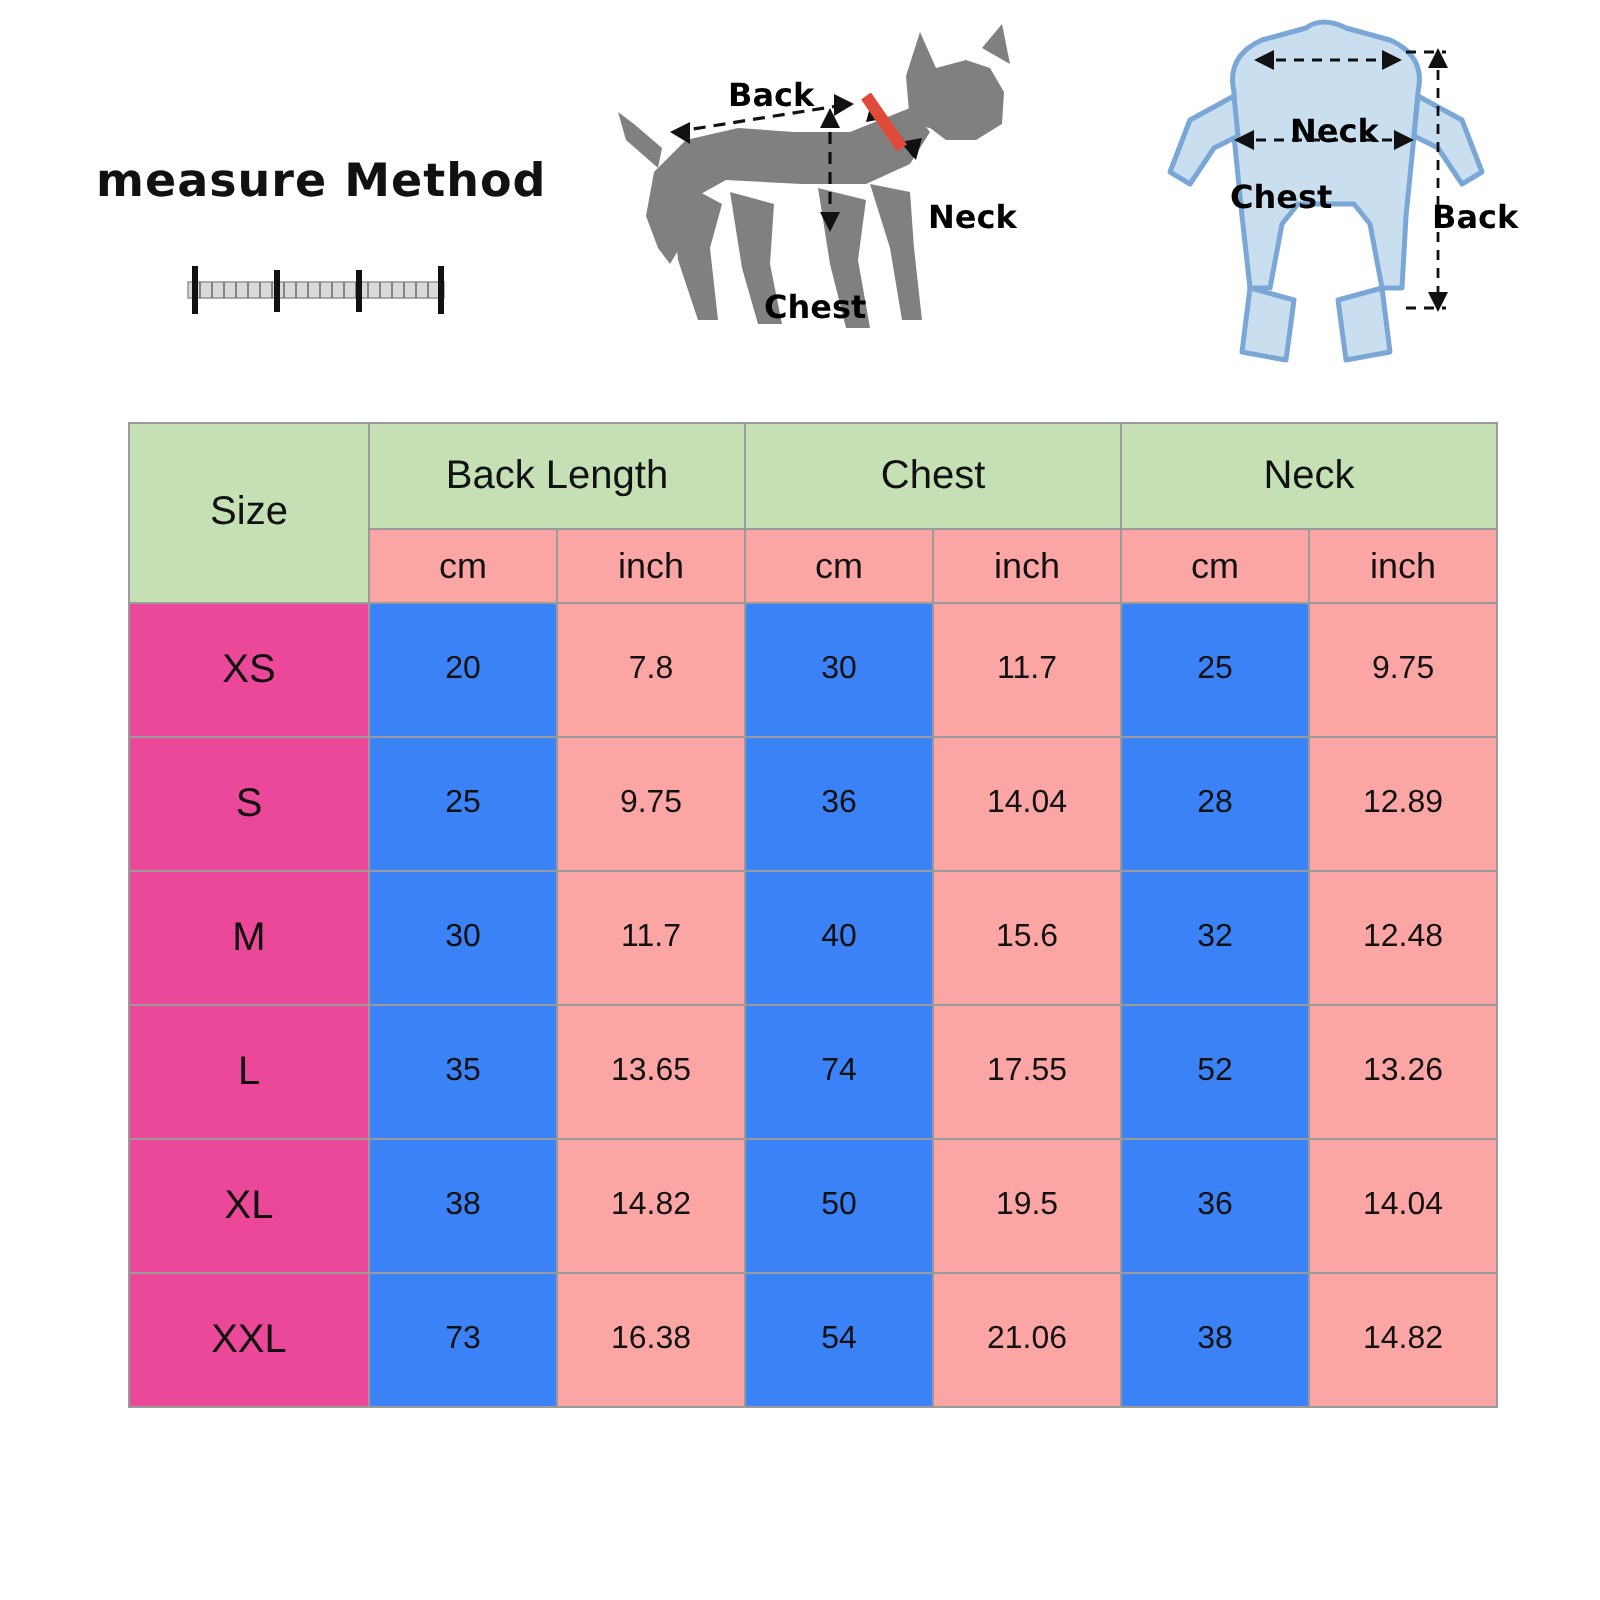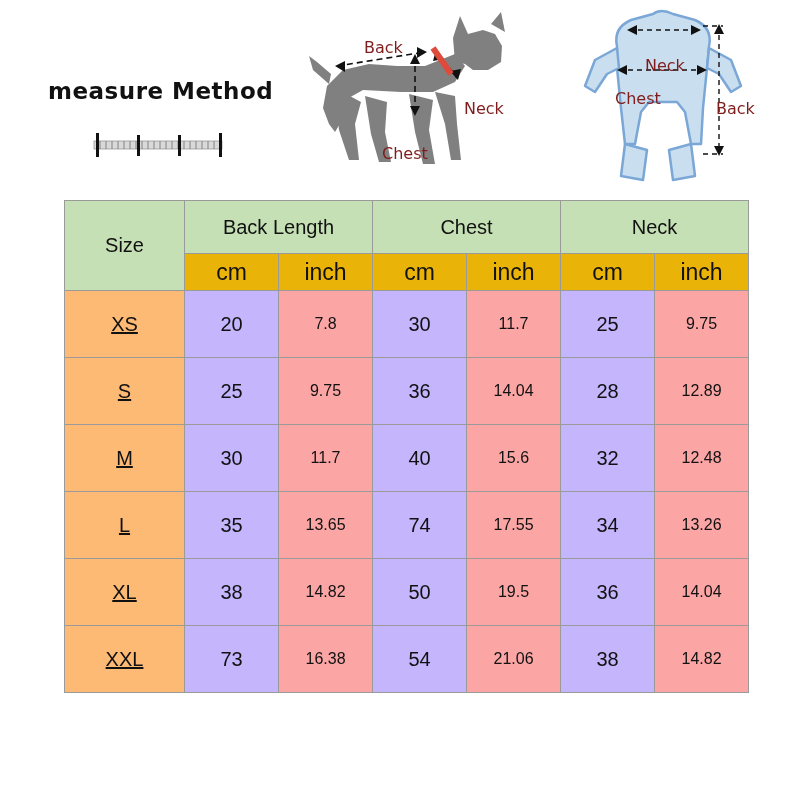--- a/index.html
+++ b/index.html
@@ -57,31 +57,31 @@
     position: absolute;
     left: 555px;
     top: 4px;
     width: 210px;
     height: 195px;
   }
 
   .fig-label {
     position: absolute;
     font-family: "DejaVu Sans", sans-serif;
-    font-weight: normal;
+    font-weight: bold;
     font-size: 16px;
-    color: #7f1d1d;
+    color: #000000;
     white-space: nowrap;
   }
 
   
   #size-table {
     position: absolute;
     left: 64px;
-    top: 200px;
+    top: 211px;
     width: 684px;
     border-collapse: collapse;
     table-layout: fixed;
   }
   #size-table td, #size-table th {
     border: 1px solid #9a9a9a;
     text-align: center;
     vertical-align: middle;
     font-family: "Liberation Sans", sans-serif;
     font-weight: normal;
@@ -89,33 +89,32 @@
   }
   .hdr-green {
     background: #c5e0b4;
     font-size: 20px;
     height: 46px;
   }
   .hdr-green.big {
     height: 50px;
   }
   .unit-cell {
-    background: #eab308;
-    font-size: 23px;
+    background: #fca5a5;
+    font-size: 18px;
     height: 34px;
   }
   .size-cell {
     font-size: 20px;
-    background: #fdba74;
+    background: #ec4899;
     height: 64px;
-    text-decoration: underline;
   }
   .val-cm {
-    background: #c4b5fd;
-    font-size: 20px;
+    background: #3b82f6;
+    font-size: 16px;
   }
   .val-inch {
     background: #fca5a5;
     font-size: 16px;
   }
   .col-size { width: 120px; }
   .col-num  { width: 94px; }
 </style>
 </head>
 <body>
@@ -290,21 +289,21 @@
       <td class="val-inch">15.6</td>
       <td class="val-cm">32</td>
       <td class="val-inch">12.48</td>
     </tr>
     <tr>
       <td class="size-cell">L</td>
       <td class="val-cm">35</td>
       <td class="val-inch">13.65</td>
       <td class="val-cm">74</td>
       <td class="val-inch">17.55</td>
-      <td class="val-cm">34</td>
+      <td class="val-cm">52</td>
       <td class="val-inch">13.26</td>
     </tr>
     <tr>
       <td class="size-cell">XL</td>
       <td class="val-cm">38</td>
       <td class="val-inch">14.82</td>
       <td class="val-cm">50</td>
       <td class="val-inch">19.5</td>
       <td class="val-cm">36</td>
       <td class="val-inch">14.04</td>

